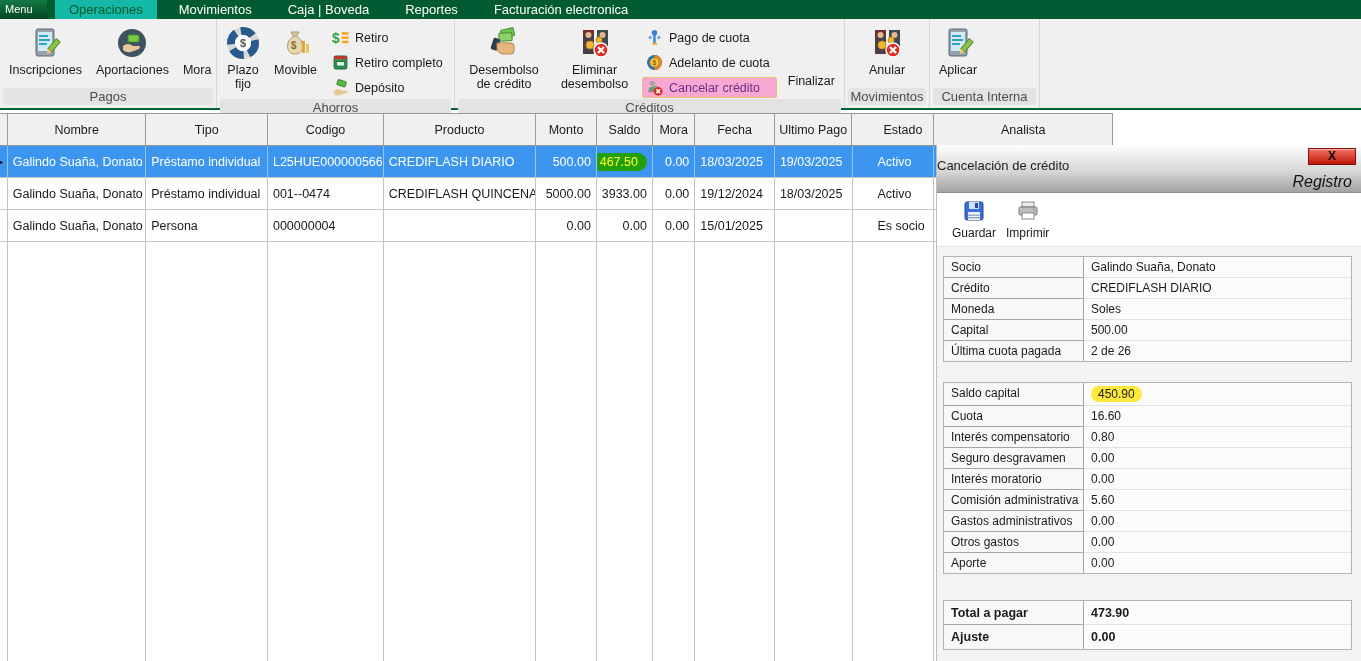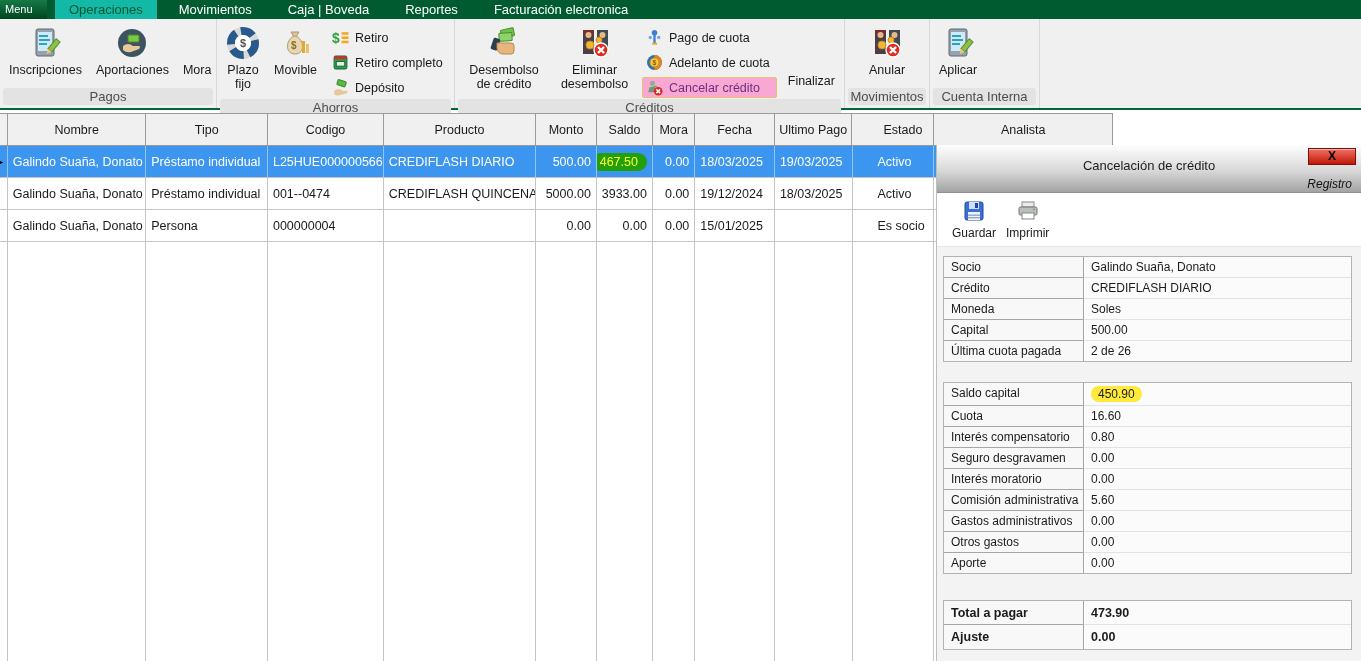--- a/index.html
+++ b/index.html
@@ -52,22 +52,22 @@
   .c8{width:81px;} .c9{width:79px;} .c10{width:63px;margin-left:20px;} .c11{width:182px;}
   .sel-arrow { font-size:9px; color:#000; margin-left:-4px; }
   .pill { background:#21a00b; color:#ffff33; border-radius:10px; padding:2px 9px; font-size:12.5px; }
 
   
   .panel { position:absolute; left:936px; top:145px; width:425px; height:516px;
     background:#f3f3f3; border-left:1px solid #bdbdbd; }
   .panel-header { position:relative; height:48px;
     background:linear-gradient(#fefefe 0%, #d8d8d8 55%, #a3a3a3 100%);
     border-bottom:1px solid #8f8f8f; }
-  .panel-title { text-align:center; padding-top:13px; font-size:13px; color:#1c1c1c; }
-  .panel-subtitle { position:absolute; right:9px; bottom:1px; font-style:italic; font-size:12px; color:#111;margin-top:20px; }
+  .panel-title { padding-top:13px; font-size:13px; color:#1c1c1c; }
+  .panel-subtitle { position:absolute; right:9px; bottom:1px; font-style:italic; font-size:16px; color:#111;margin-top:20px; }
   .close-btn { position:absolute; top:3px; right:5px; width:48px; height:17px;
     background:linear-gradient(#ef7163,#c21807); border:1px solid #7e0f06;
     color:#000; font-weight:bold; font-size:12px; text-align:center; line-height:14px;
     box-shadow:inset 0 1px 0 rgba(255,255,255,.45); cursor:default; }
   .panel-actions { background:#fff; height:54px; display:flex; 
     padding:5px 0 0 10px; border-bottom:1px solid #e6e6e6; }
   .pa-btn { display:flex; flex-direction:column; align-items:center; gap:1px;
     font-size:12px; padding:2px 5px; cursor:default; }
   .fgroup { border:1px solid #b3b3b3; background:#fbfbfb; margin:0 9px 0 6px; }
   .fg1 { margin-top:9px; }

